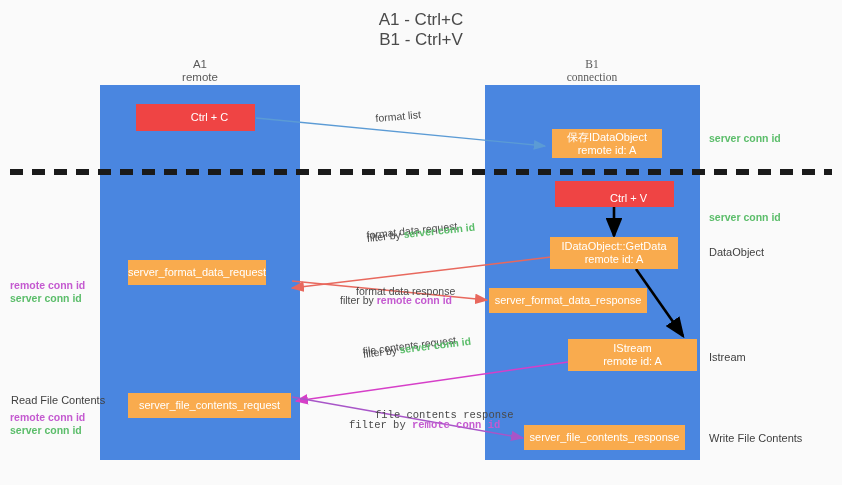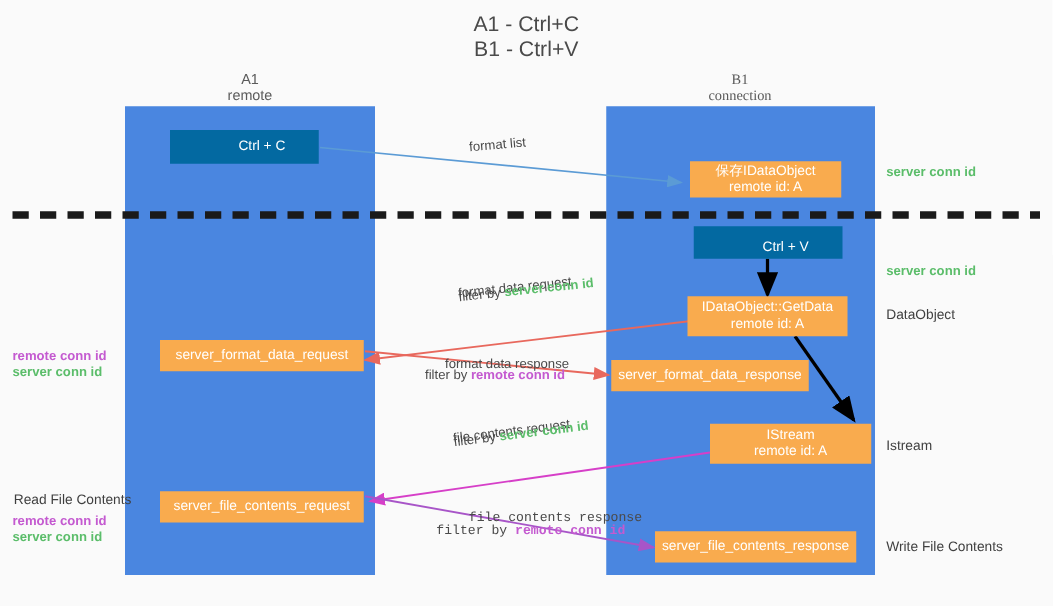--- a/index.html
+++ b/index.html
@@ -67,21 +67,21 @@
     justify-content: center;
     color: #ffffff;
     font-size: 11px;
     line-height: 13px;
     text-align: center;
     padding: 2px 4px;
   }
   .node.orange { background: #f9a council; }
   .node.orange { background: #f9a council; }
   .orange { background: #f9ab4e; }
-  .green  { background: #0369a1; padding-left: 32px; }
+  .green  { background: #ef4444; padding-left: 32px; }
 
   
   .lbl {
     position: absolute;
     font-size: 10.5px;
     line-height: 13px;
     color: #4a4a4a;
     white-space: nowrap;
   }
   .green-txt  { color: #5bbd6a; font-weight: bold; }
@@ -160,40 +160,40 @@
 
     <line x1="568" y1="362" x2="296" y2="401" stroke="#d63fc8" stroke-width="1.5" marker-end="url(#ah-magenta)"></line>
 
     <line x1="292" y1="397" x2="523" y2="438" stroke="#a855c8" stroke-width="1.5" marker-end="url(#ah-purple)"></line>
   </svg>
 
   <div class="node green" style="left:136px; top:104px; width:119px; height:27px;">
     <span>Ctrl + C</span>
   </div>
 
-  <div class="node orange" style="left:552px; top:129px; width:121px; height:29px;">
+  <div class="node orange" style="left:552px; top:129px; width:110px; height:29px;">
     <span>保存IDataObject</span>
     <span>remote id: A</span>
   </div>
 
   <div class="node green" style="left:555px; top:181px; width:119px; height:26px;justify-content:flex-end;">
     <span>Ctrl + V</span>
   </div>
 
   <div class="node orange" style="left:550px; top:237px; width:128px; height:32px;">
     <span>IDataObject::GetData</span>
     <span>remote id: A</span>
   </div>
 
   <div class="node orange" style="left:568px; top:339px; width:129px; height:32px;">
     <span>IStream</span>
     <span>remote id: A</span>
   </div>
 
-  <div class="node orange" style="left:128px; top:272px; width:163px; height:25px;">
+  <div class="node orange" style="left:128px; top:260px; width:138px; height:25px;">
     <span>server_format_data_request</span>
   </div>
 
   <div class="node orange" style="left:128px; top:393px; width:163px; height:25px;">
     <span>server_file_contents_request</span>
   </div>
 
   <div class="node orange" style="left:489px; top:288px; width:158px; height:25px;">
     <span>server_format_data_response</span>
   </div>

